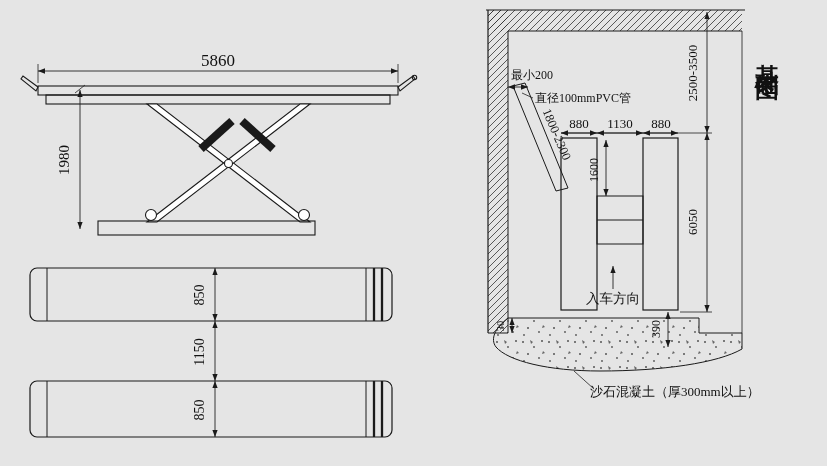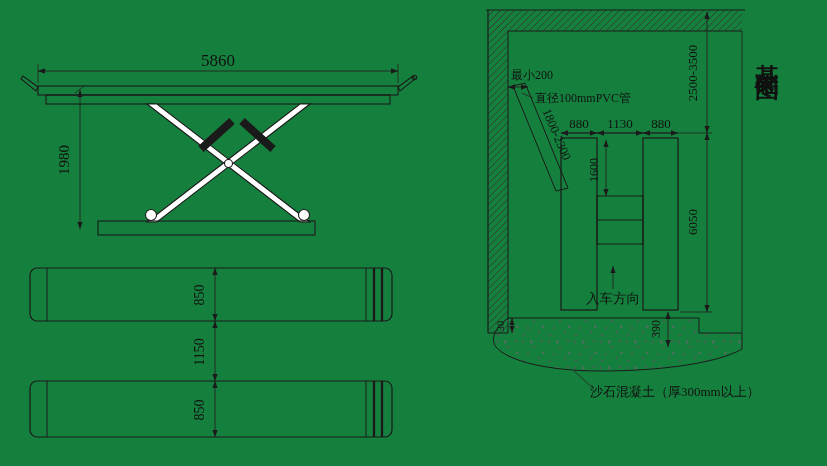--- a/index.html
+++ b/index.html
@@ -1,16 +1,16 @@
 <!DOCTYPE html>
 <html><head>
 <meta charset="utf-8">
 <style>
   html,body{margin:0;padding:0;background:#fff;}
-  #stage{position:relative;width:827px;height:466px;background:#15803d;overflow:hidden;
+  #stage{position:relative;width:827px;height:466px;background:#e5e5e5;overflow:hidden;
          font-family:"Liberation Serif", serif;}
   svg{position:absolute;left:0;top:0;}
   .txt{fill:#111;stroke:none;font-family:"Liberation Serif", serif;}
   .dim{stroke:#222;stroke-width:0.9;fill:none;}
   .ext{stroke:#222;stroke-width:0.8;fill:none;}
   .geo{stroke:#1a1a1a;fill:none;}
   #plan-title{
     position:absolute;left:751px;top:44px;
     writing-mode:vertical-rl;text-orientation:upright;
     font-size:24px;font-weight:600;letter-spacing:7px;color:#111;

